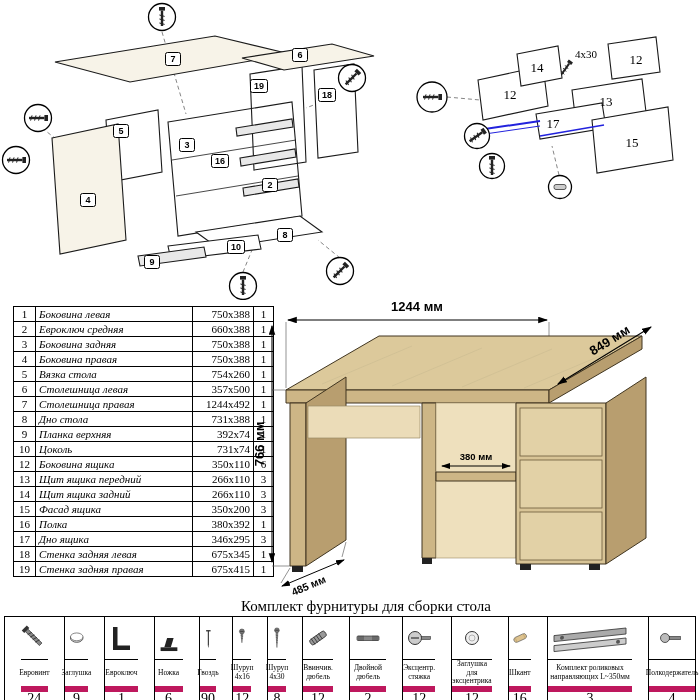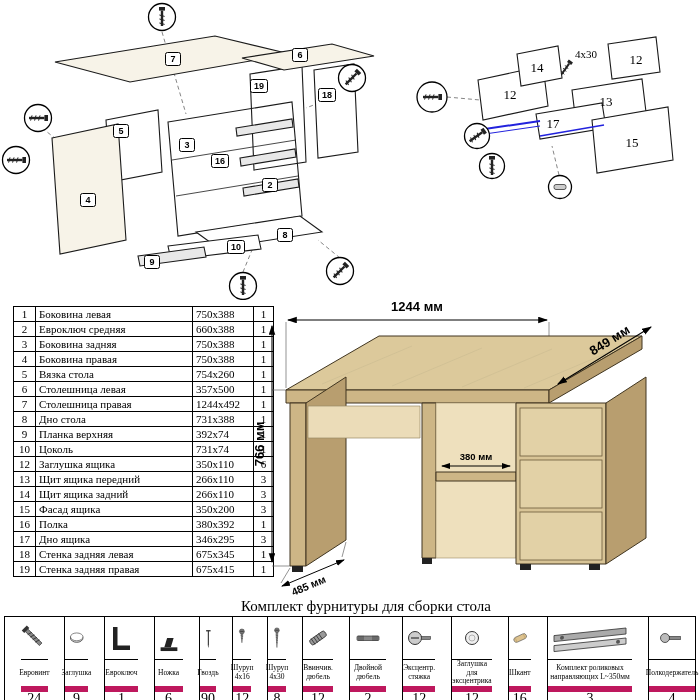--- a/index.html
+++ b/index.html
@@ -7,22 +7,22 @@
         font-family:"Liberation Serif", serif;}
   svg text{user-select:none;}
   .exploded{position:absolute;left:0;top:0;}
   .desk{position:absolute;left:252px;top:294px;}
   .caption{position:absolute;left:16px;top:598px;width:700px;text-align:center;
            font-size:15px;color:#000;}
   table.parts{position:absolute;left:13px;top:306px;border-collapse:collapse;
               font-size:11px;color:#000;background:#fff;}
   table.parts td{border:1px solid #000;padding:0 3px;height:14px;line-height:13px;white-space:nowrap;}
   td.c-num{width:15px;text-align:center;padding:0 2px;}
-  td.c-name{width:150px;}
-  td.c-size{width:54px;text-align:left;}
+  td.c-name{width:150px;font-style:italic;}
+  td.c-size{width:54px;text-align:right;}
   td.c-qty{width:13px;text-align:center;}
   .hw{position:absolute;left:4px;top:616px;width:690px;display:grid;
       grid-template-columns:38fr 36fr 44fr 40fr 30fr 31fr 31fr 42fr 47fr 44fr 50fr 35fr 90fr 56fr;
       border:1px solid #000;background:#fff;}
   .hw-col{border-left:1px solid #000;display:flex;flex-direction:column;min-width:0;margin-left:16px;}
   .hw-col:first-child{border-left:none;}
   .hw-icon{height:42px;display:flex;align-items:center;justify-content:center;}
   .hw-name{border-top:1px solid #000;height:24px;font-size:7.5px;line-height:1.15;
            display:flex;align-items:center;justify-content:center;text-align:center;padding:1px;}
   .hw-qty{border-top:6px solid #be185d;height:14px;font-size:14px;
@@ -252,21 +252,21 @@
           <td class="c-qty">1</td>
         </tr>
   <tr>
           <td class="c-num">10</td>
           <td class="c-name">Цоколь</td>
           <td class="c-size">731x74</td>
           <td class="c-qty">1</td>
         </tr>
   <tr>
           <td class="c-num">12</td>
-          <td class="c-name">Заглушка ящика</td>
+          <td class="c-name">Боковина ящика</td>
           <td class="c-size">350x110</td>
           <td class="c-qty">6</td>
         </tr>
   <tr>
           <td class="c-num">13</td>
           <td class="c-name">Щит ящика передний</td>
           <td class="c-size">266x110</td>
           <td class="c-qty">3</td>
         </tr>
   <tr>

